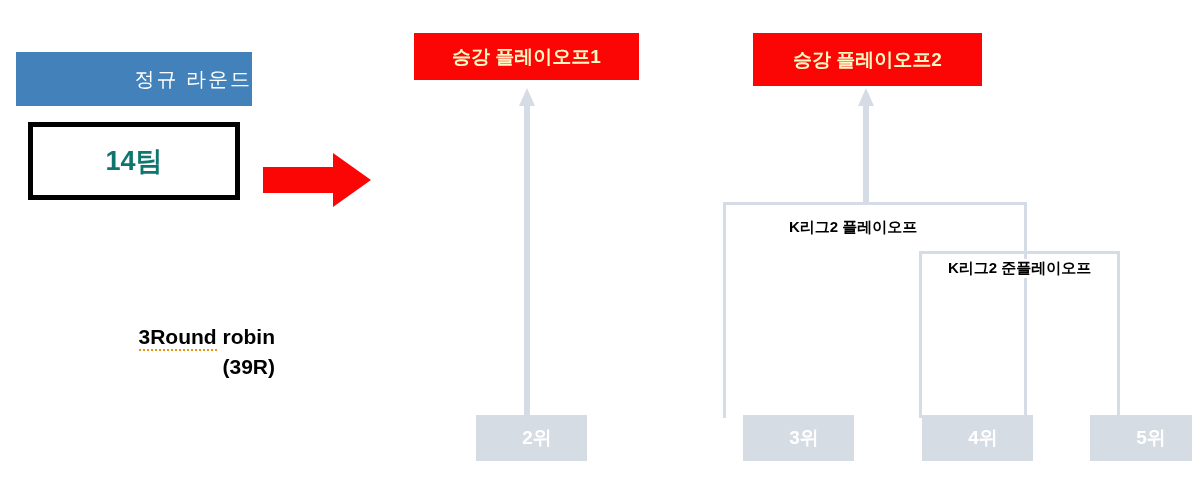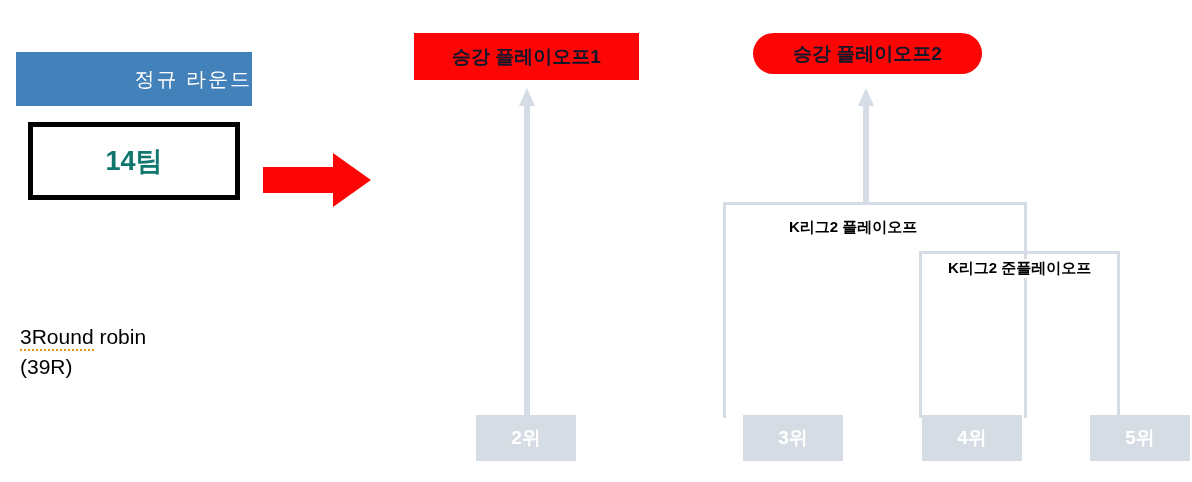--- a/index.html
+++ b/index.html
@@ -65,47 +65,47 @@
     width: 108px;
     height: 56px;
   }
   .flow-arrow svg { display: block; }
 
   .round-robin-text {
     position: absolute;
     left: 20px;
     top: 322px;
     width: 255px;
-    text-align: left;
+    text-align: right;
     color: #000000;
     font-size: 21px;
-    font-weight: normal;
+    font-weight: bold;
     line-height: 1.42;
   }
   .spell-underline {
     border-bottom: 2px dotted #E8940C;
     padding-bottom: 1px;
   }
 
   
   .promo-box {
     position: absolute;
     background: #FB0505;
     display: flex;
     align-items: center;
     justify-content: center;
   }
   .promo-box-label {
-    color: #0f172a;
+    color: #fef9c3;
     font-size: 19px;
     font-weight: bold;
     white-space: nowrap;
   }
   #promo-1 { left: 414px; top: 33px; width: 225px; height: 47px; }
-  #promo-2 { left: 753px; top: 33px; width: 229px; height: 41px; border-radius: 21px; }
+  #promo-2 { left: 753px; top: 33px; width: 229px; height: 53px; }
 
   
   .up-arrow {
     position: absolute;
     width: 18px;
   }
   .up-arrow svg { display: block; width: 100%; height: 100%; }
   #arrow-to-promo1 { left: 518px; top: 88px; height: 330px; }
   #arrow-to-promo2 { left: 857px; top: 88px; height: 116px; }
 
@@ -136,20 +136,21 @@
   
   .rank-box {
     position: absolute;
     top: 415px;
     width: 100px;
     height: 46px;
     background: #D6DCE4;
     display: flex;
     align-items: center;
     justify-content: center;
+    padding-left: 11px;
   }
   .rank-box-label {
     color: #ffffff;
     font-size: 19px;
     font-weight: bold;
     white-space: nowrap;
   }
   #rank-2 { left: 476px; }
   #rank-3 { left: 716px; margin-left: 27px; }
   #rank-4 { left: 887px; margin-left: 35px; }

